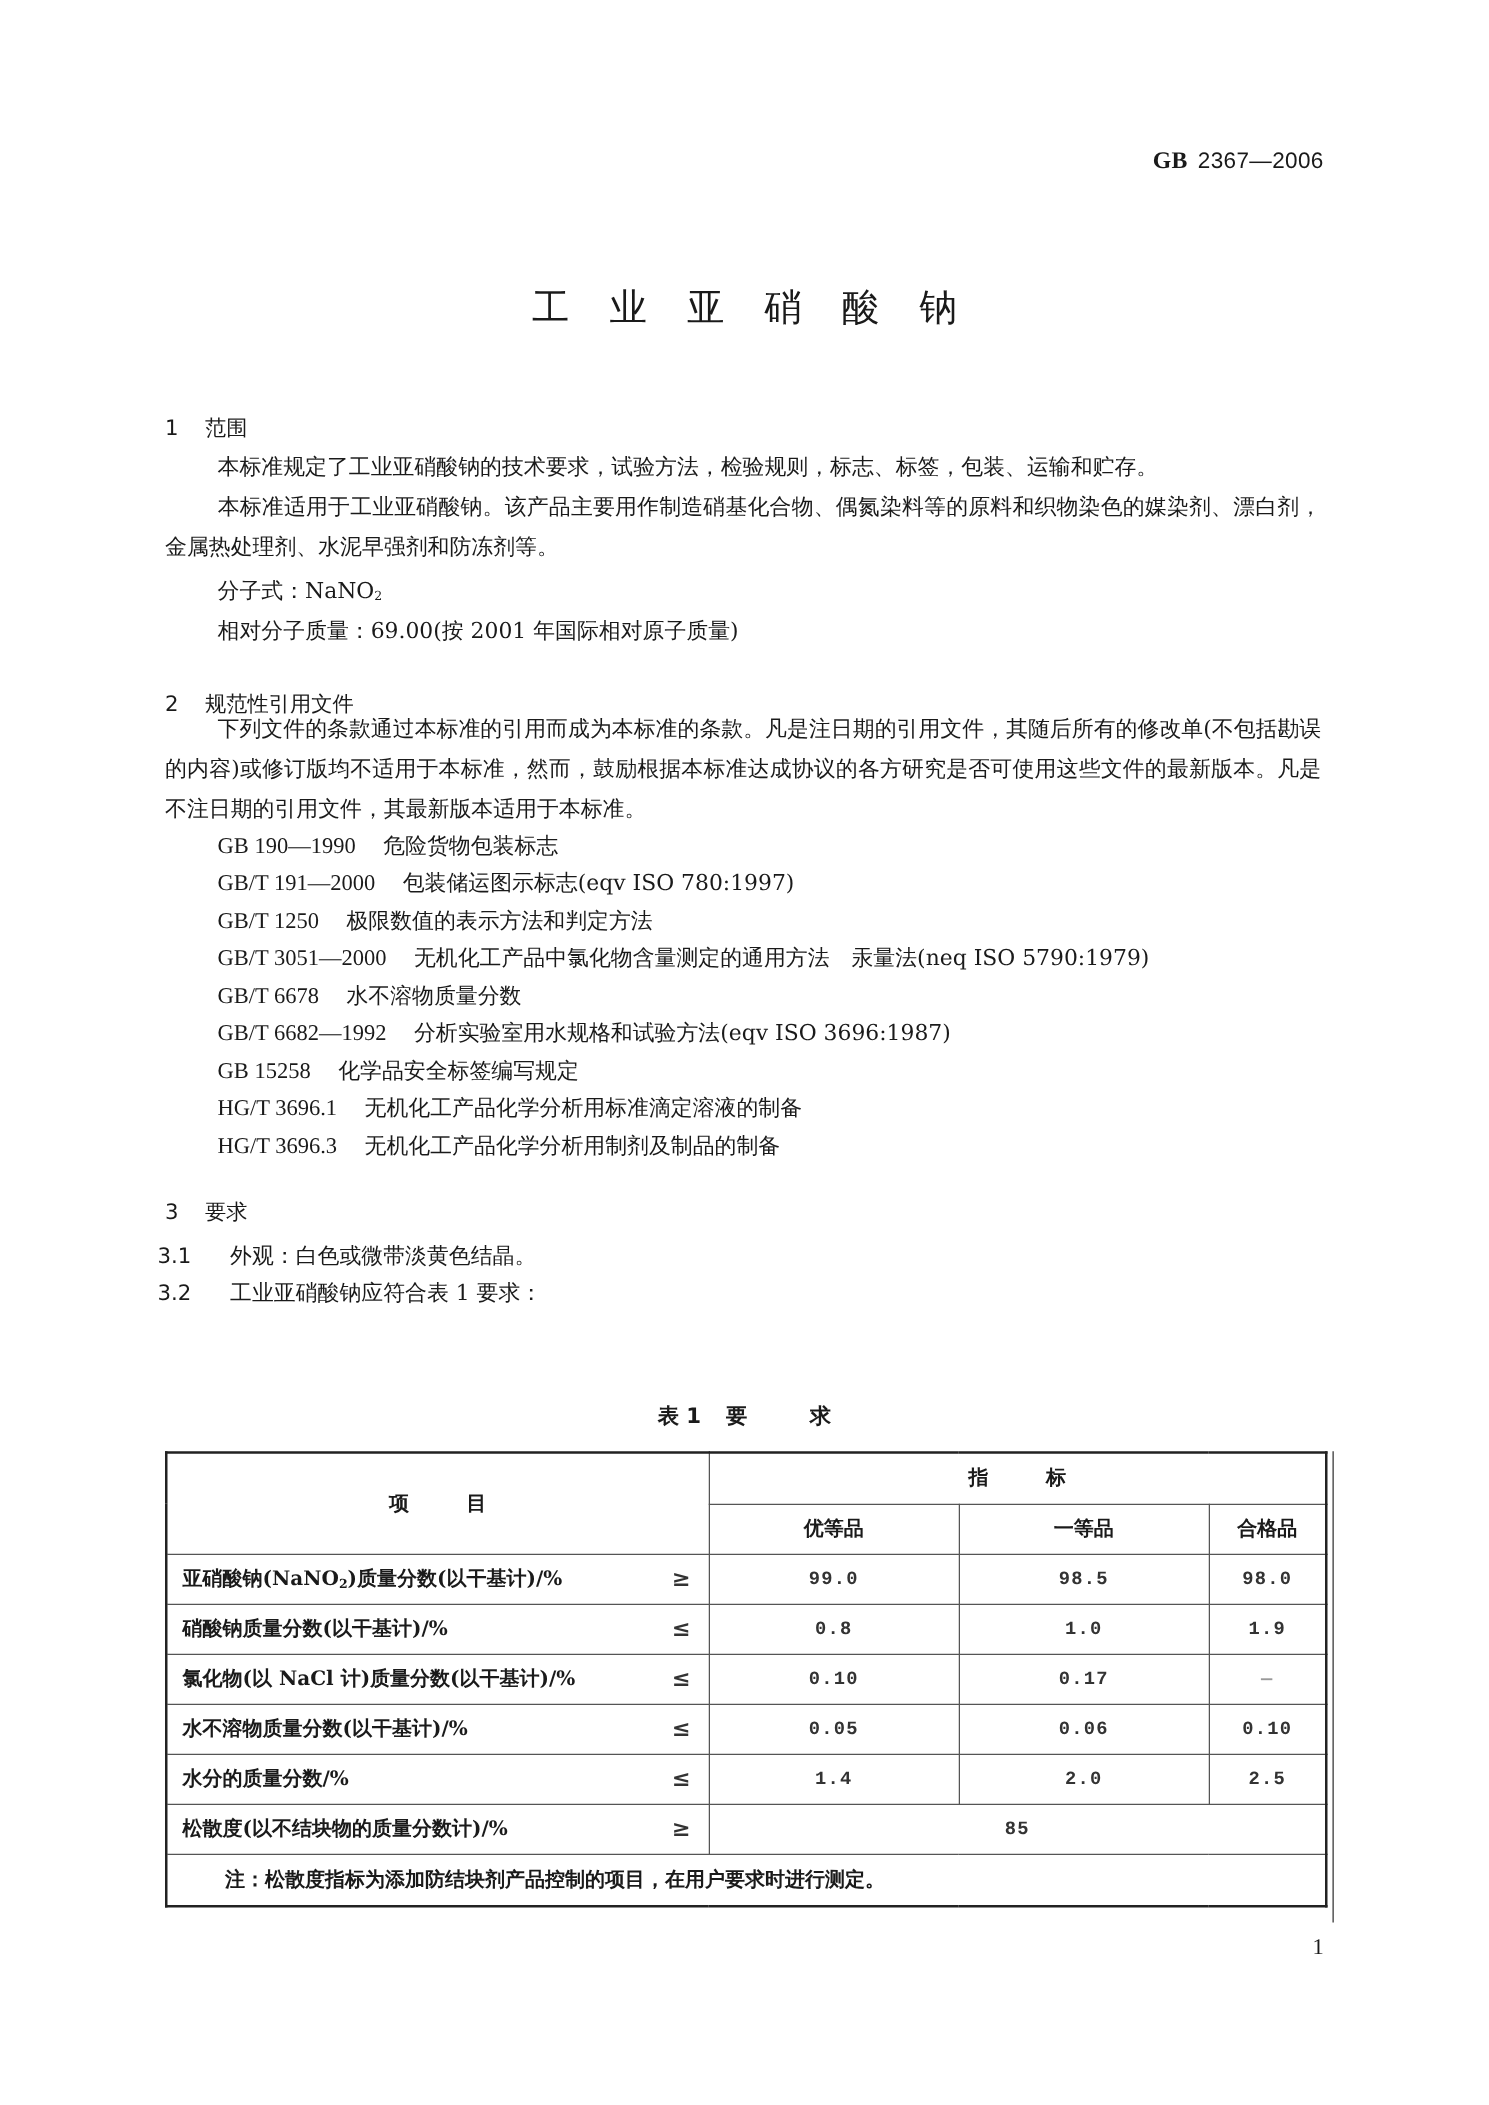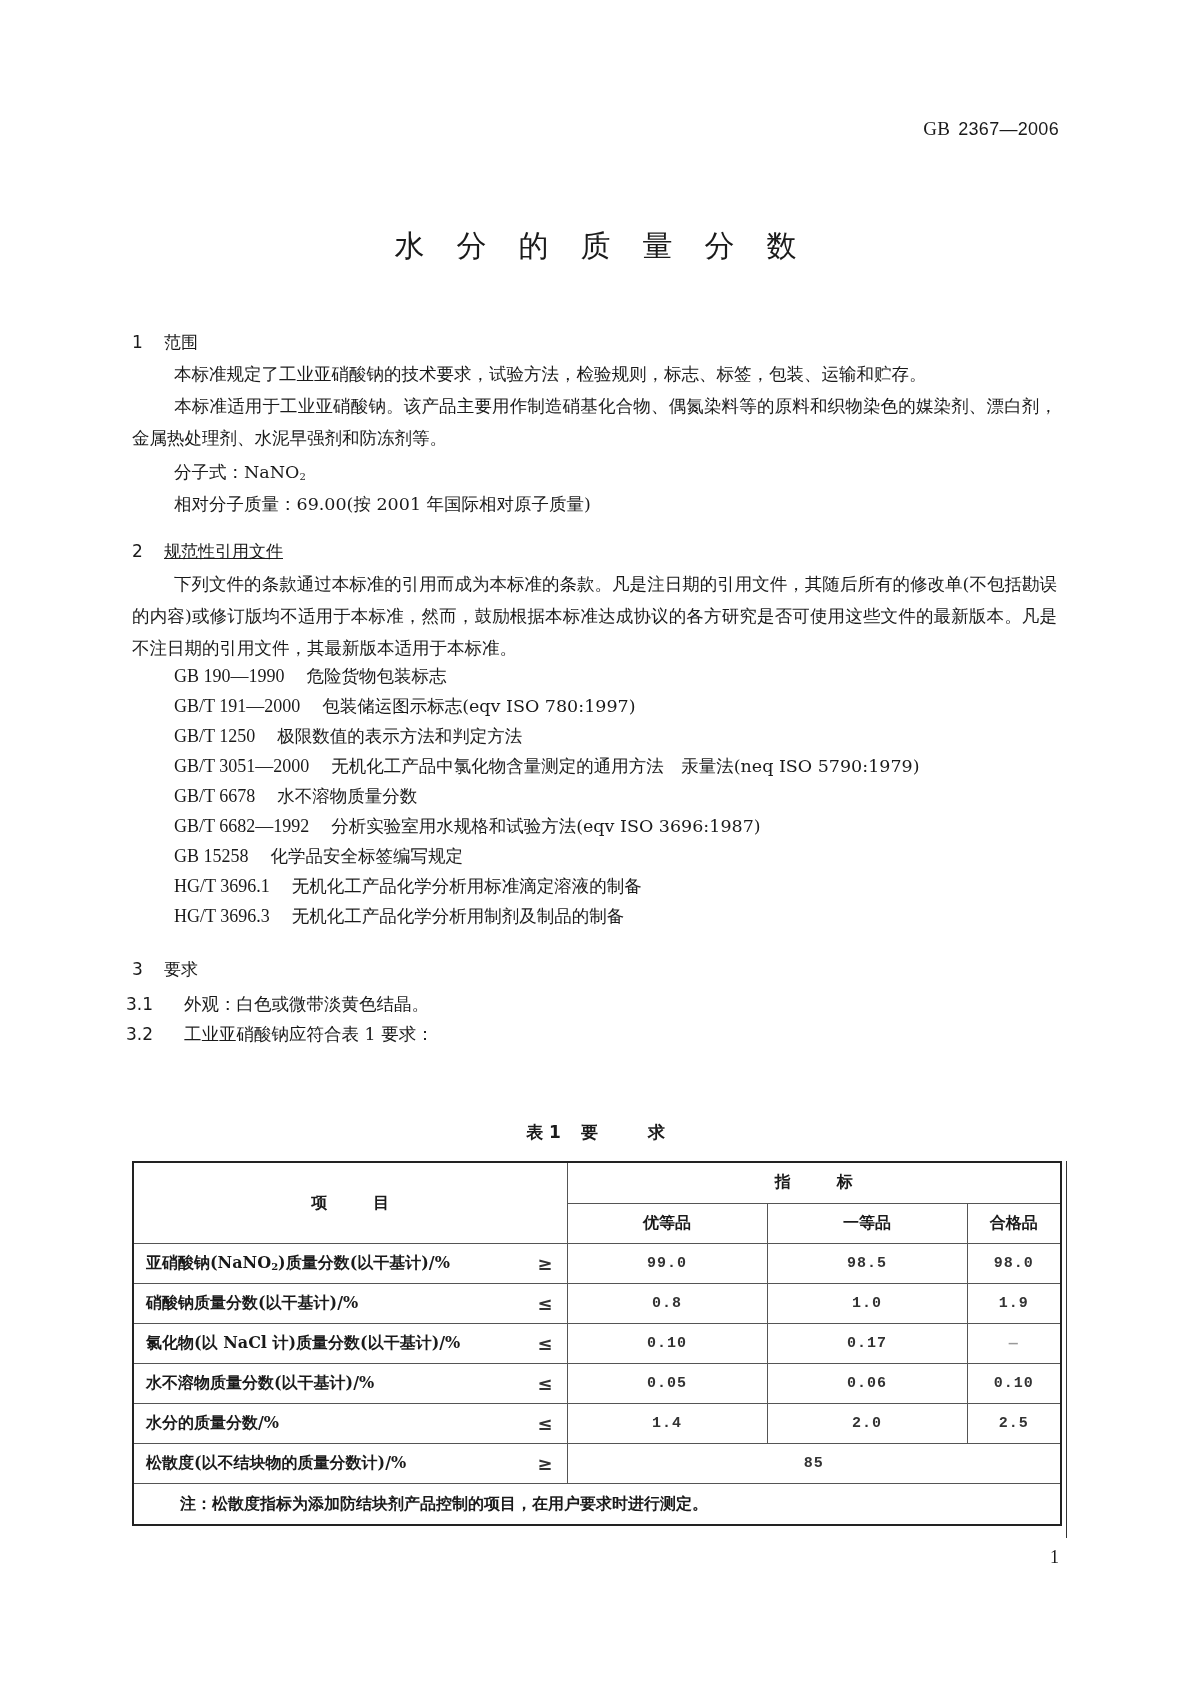--- a/index.html
+++ b/index.html
@@ -6,21 +6,21 @@
   body {
     width: 1191px; height: 1684px; position: relative; overflow: hidden;
     font-family: "DejaVu Serif", "Liberation Serif", serif;
     color: #1a1a1a;
   }
   .std-code {
     position: absolute; top: 118px; right: 132px;
     font-size: 18px; letter-spacing: 0.3px;
     font-family: "Liberation Sans", "DejaVu Sans", sans-serif;
   }
-  .std-code .gb { font-family: "Liberation Serif", serif; font-weight: normal; font-size: 19px; margin-right: 8px; }
+  .std-code .gb { font-family: "Liberation Serif", serif; font-weight: bold; font-size: 19px; margin-right: 8px; }
   .doc-title {
     position: absolute; top: 226px; left: 0; width: 1191px; text-align: center;
     font-family: "DejaVu Sans", sans-serif; font-size: 30px; letter-spacing: 32px;
     padding-left: 32px; box-sizing: border-box;
   }
   .h2 {
     position: absolute; left: 132px;
     font-family: "DejaVu Sans", sans-serif; font-size: 17px;
   }
   .h2 .num { display: inline-block; width: 32px; }
@@ -70,37 +70,37 @@
     font-family: "Liberation Serif", serif;
   }
 </style>
 </head>
 <body>
 
 <div class="std-code">
   <span class="gb">GB</span><span>2367—2006</span>
 </div>
 
-<div class="doc-title">水分的质量分数</div>
+<div class="doc-title">工业亚硝酸钠</div>
 
 <div class="h2" style="top:331px;">
   <span class="num">1</span><span>范围</span>
 </div>
 <div class="para" style="top:358px;">
   <span class="indent"></span><span>本标准规定了工业亚硝酸钠的技术要求，试验方法，检验规则，标志、标签，包装、运输和贮存。</span>
 </div>
 <div class="para" style="top:390px;">
   <span class="indent"></span><span>本标准适用于工业亚硝酸钠。该产品主要用作制造硝基化合物、偶氮染料等的原料和织物染色的媒染剂、漂白剂，金属热处理剂、水泥早强剂和防冻剂等。</span>
 </div>
 <div class="line" style="top:460px;">
   <span>分子式：</span><span>NaNO</span><sub>2</sub>
 </div>
 <div class="line" style="top:492px;">相对分子质量：69.00(按 2001 年国际相对原子质量)</div>
 
-<div class="h2" style="top:540px;text-decoration:underline;">
+<div class="h2" style="top:552px;">
   <span class="num">2</span><span>规范性引用文件</span>
 </div>
 <div class="para" style="top:568px;">
   <span class="indent"></span><span>下列文件的条款通过本标准的引用而成为本标准的条款。凡是注日期的引用文件，其随后所有的修改单(不包括勘误的内容)或修订版均不适用于本标准，然而，鼓励根据本标准达成协议的各方研究是否可使用这些文件的最新版本。凡是不注日期的引用文件，其最新版本适用于本标准。</span>
 </div>
 
 <div class="line" style="top:664px;"><span class="ref-code">GB 190—1990</span><span>危险货物包装标志</span></div>
 <div class="line" style="top:694px;"><span class="ref-code">GB/T 191—2000</span><span>包装储运图示标志(eqv ISO 780:1997)</span></div>
 <div class="line" style="top:724px;"><span class="ref-code">GB/T 1250</span><span>极限数值的表示方法和判定方法</span></div>
 <div class="line" style="top:754px;"><span class="ref-code">GB/T 3051—2000</span><span>无机化工产品中氯化物含量测定的通用方法　汞量法(neq ISO 5790:1979)</span></div>

